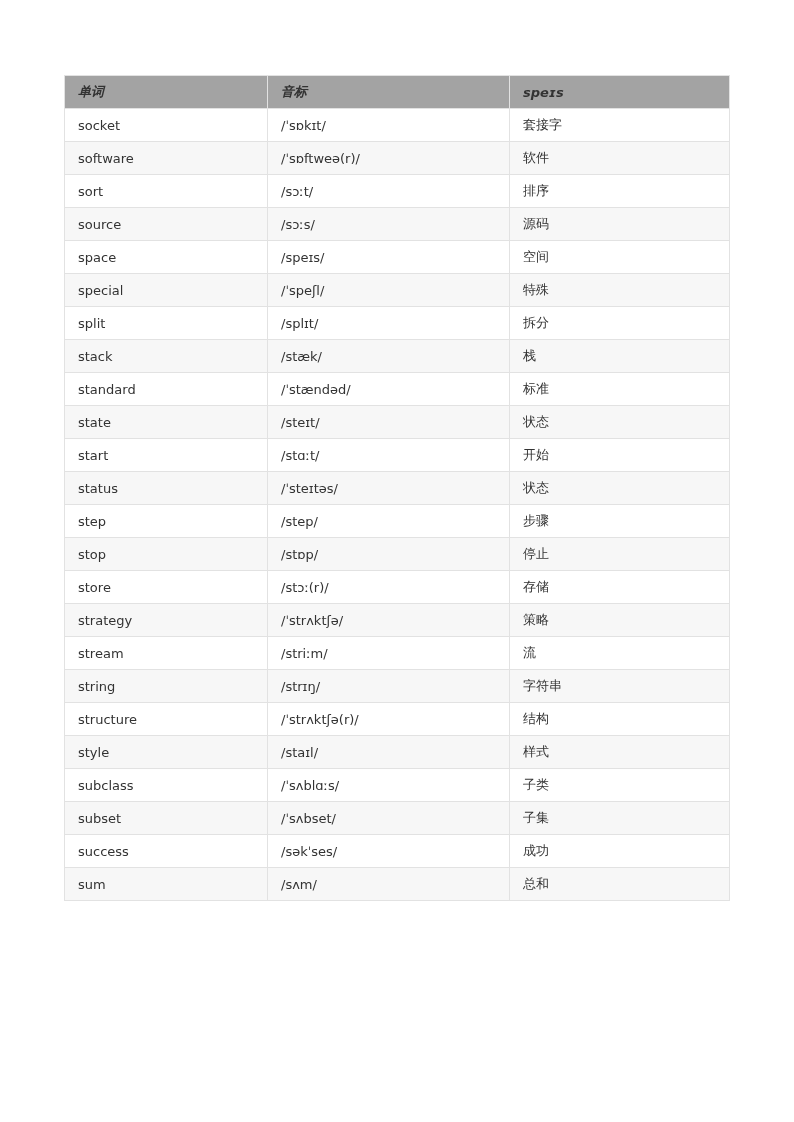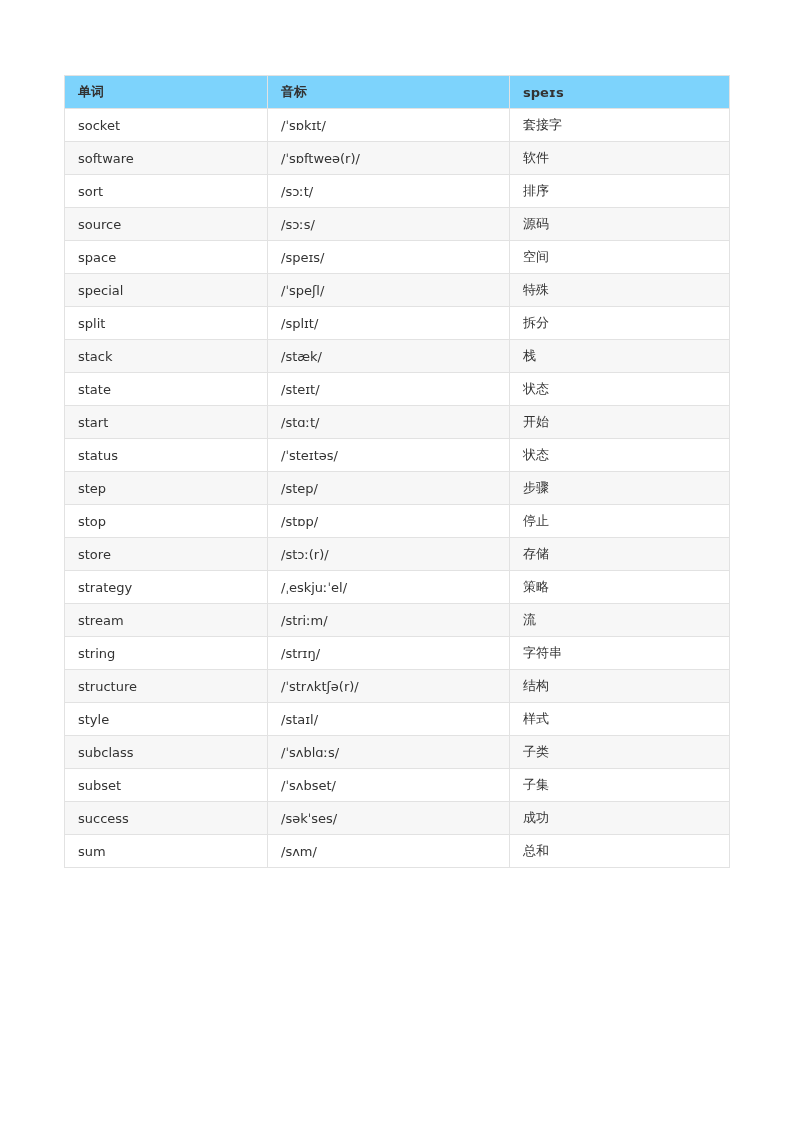--- a/index.html
+++ b/index.html
@@ -8,21 +8,21 @@
     position: absolute; left: 64px; top: 75px; width: 665px;
     border-collapse: collapse; table-layout: fixed;
     font-size: 13px; color: #333333;
   }
   .vocab-table th, .vocab-table td {
     border: 1px solid #e2e2e2;
     height: 32px; padding: 0 0 0 13px;
     text-align: left; vertical-align: middle;
     white-space: nowrap; overflow: hidden;
   }
-  .vocab-table th { background: #7dd3fc; font-weight: bold; color: #333333; height: 32px; }
+  .vocab-table th { background: #a3a3a3; font-weight: bold; color: #333333; height: 32px; font-style: italic; }
   .vocab-table tbody tr:nth-child(odd) td { background: #ffffff; }
   .vocab-table tbody tr:nth-child(even) td { background: #f7f7f7; }
   col.c1 { width: 203px; } col.c2 { width: 242px; } col.c3 { width: 220px; }
 </style>
 </head>
 <body>
 
 <table class="vocab-table">
   <colgroup>
       <col class="c1">
@@ -71,20 +71,25 @@
         <td>split</td>
         <td>/splɪt/</td>
         <td>拆分</td>
       </tr>
       <tr>
         <td>stack</td>
         <td>/stæk/</td>
         <td>栈</td>
       </tr>
       <tr>
+        <td>standard</td>
+        <td>/ˈstændəd/</td>
+        <td>标准</td>
+      </tr>
+      <tr>
         <td>state</td>
         <td>/steɪt/</td>
         <td>状态</td>
       </tr>
       <tr>
         <td>start</td>
         <td>/stɑːt/</td>
         <td>开始</td>
       </tr>
       <tr>
@@ -102,21 +107,21 @@
         <td>/stɒp/</td>
         <td>停止</td>
       </tr>
       <tr>
         <td>store</td>
         <td>/stɔː(r)/</td>
         <td>存储</td>
       </tr>
       <tr>
         <td>strategy</td>
-        <td>/ˌeskjuːˈel/</td>
+        <td>/ˈstrʌktʃə/</td>
         <td>策略</td>
       </tr>
       <tr>
         <td>stream</td>
         <td>/striːm/</td>
         <td>流</td>
       </tr>
       <tr>
         <td>string</td>
         <td>/strɪŋ/</td>

